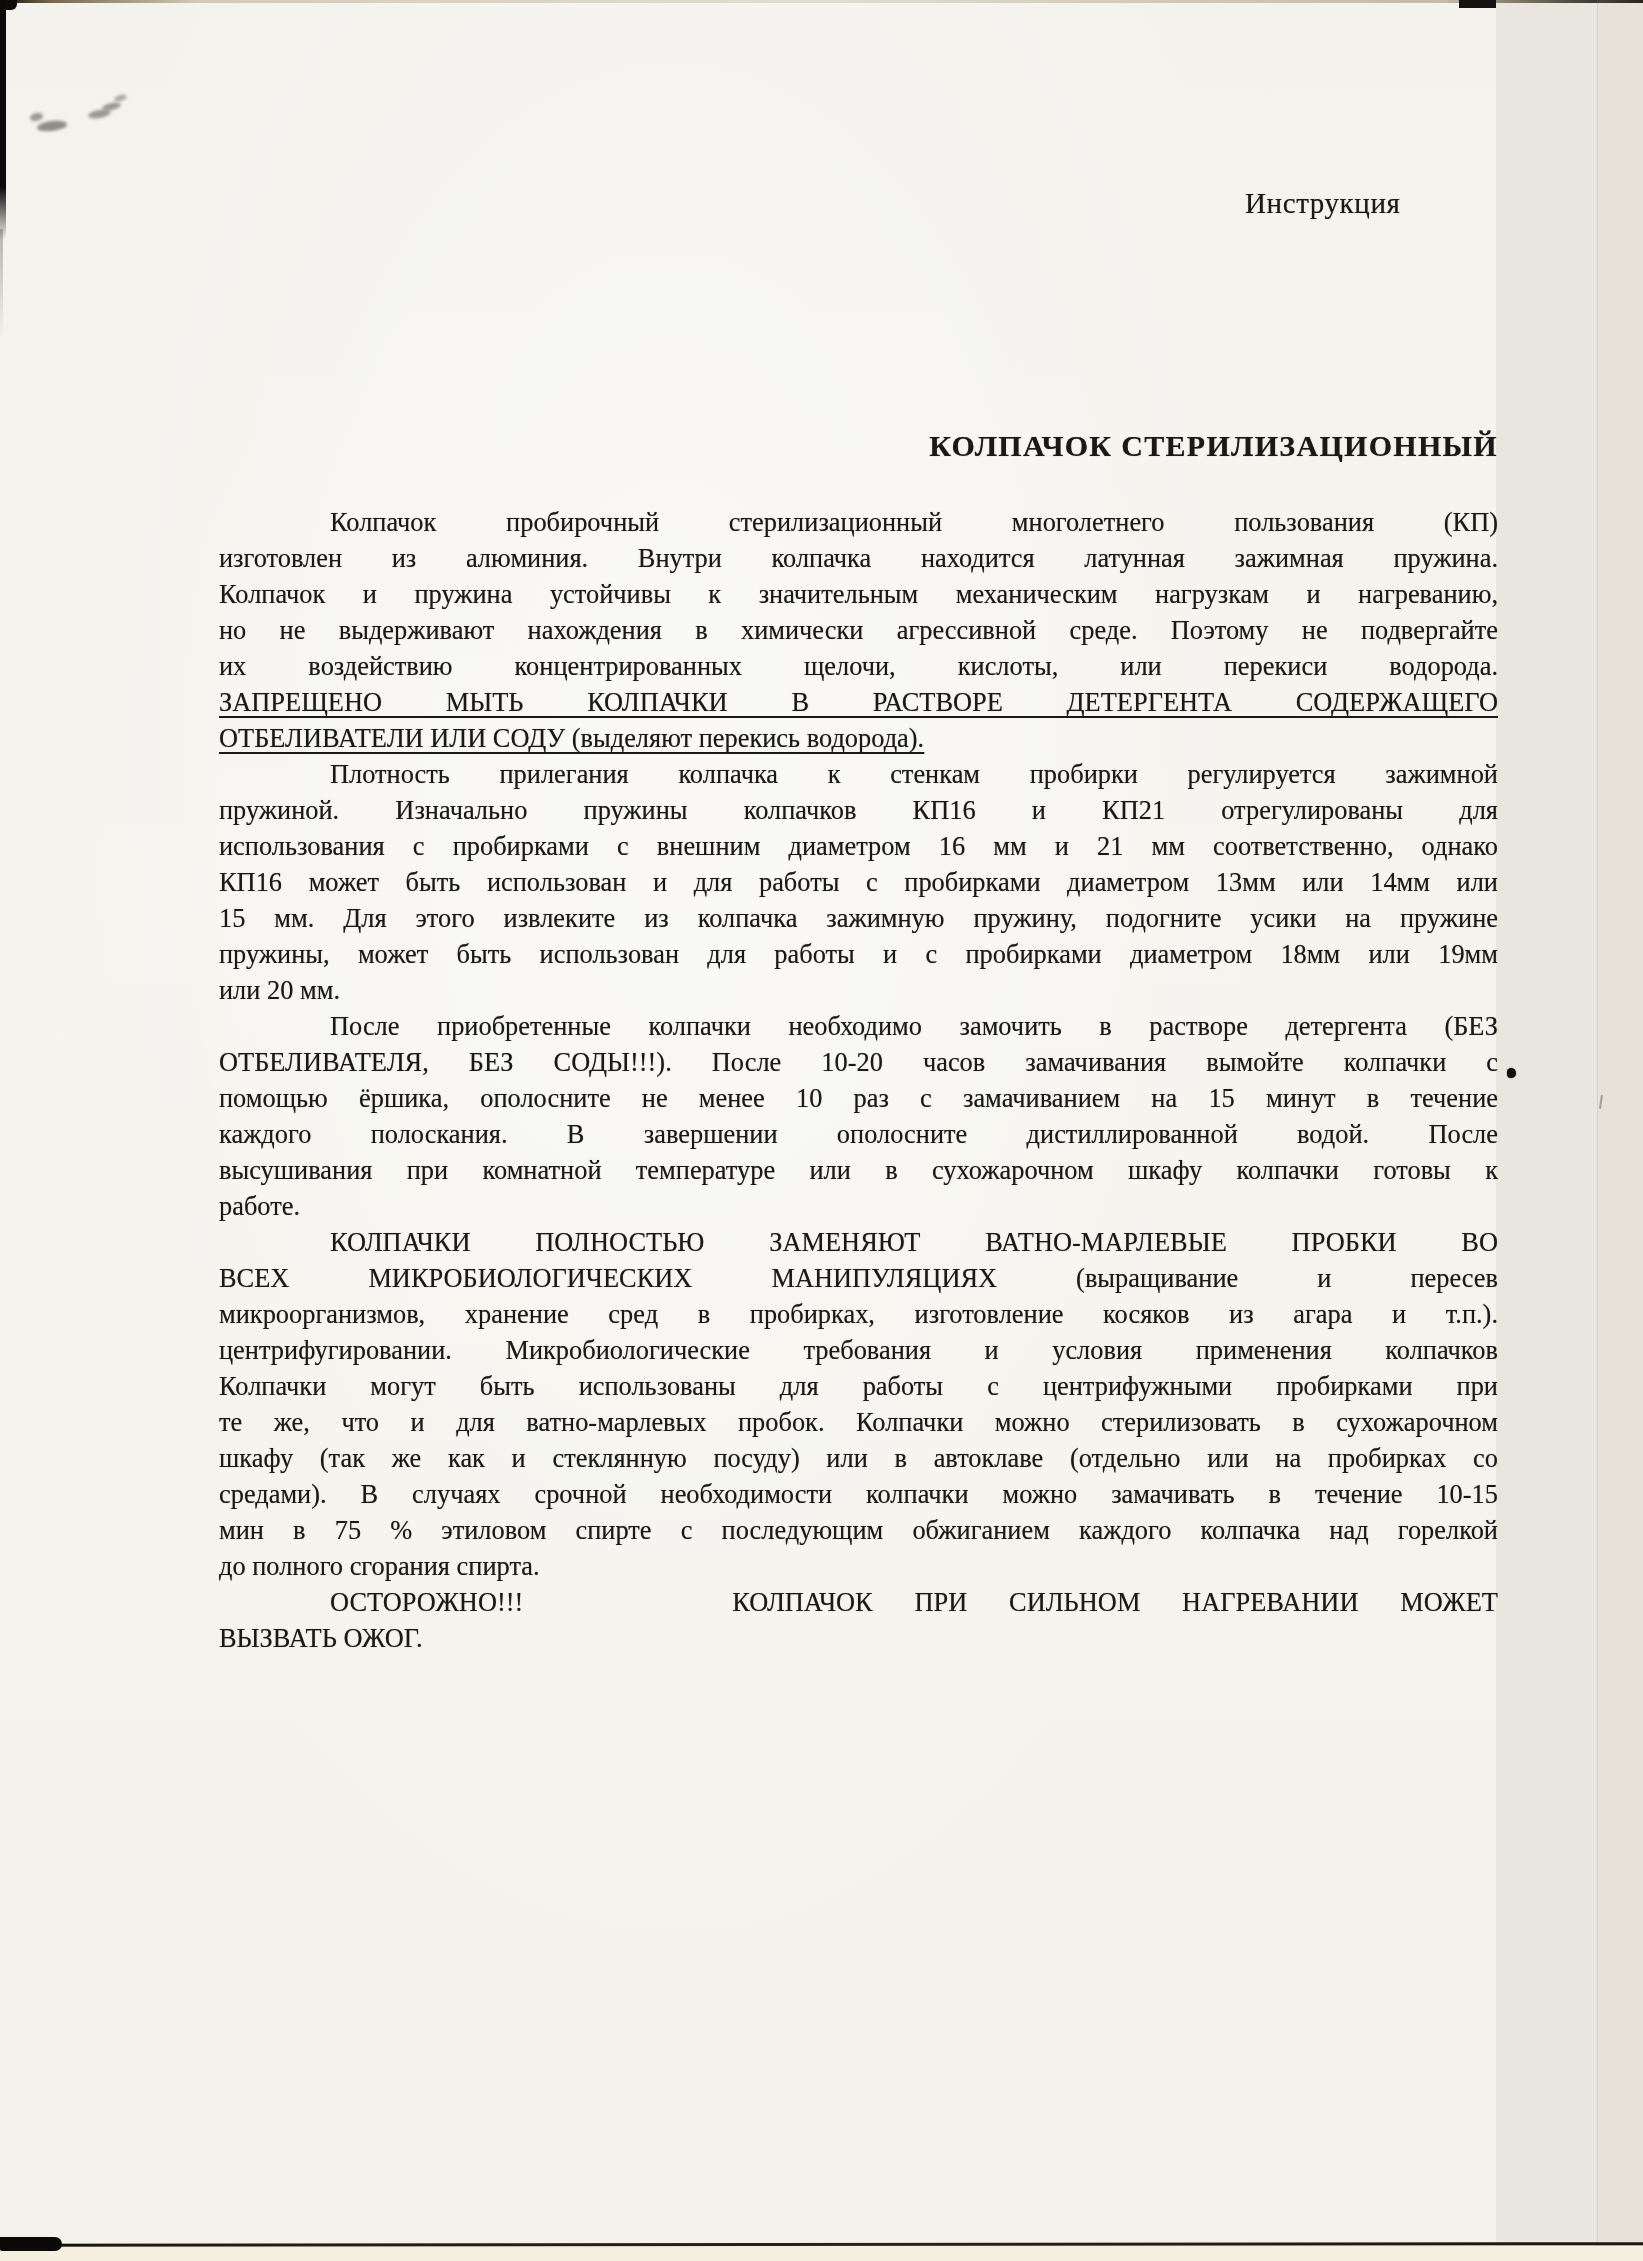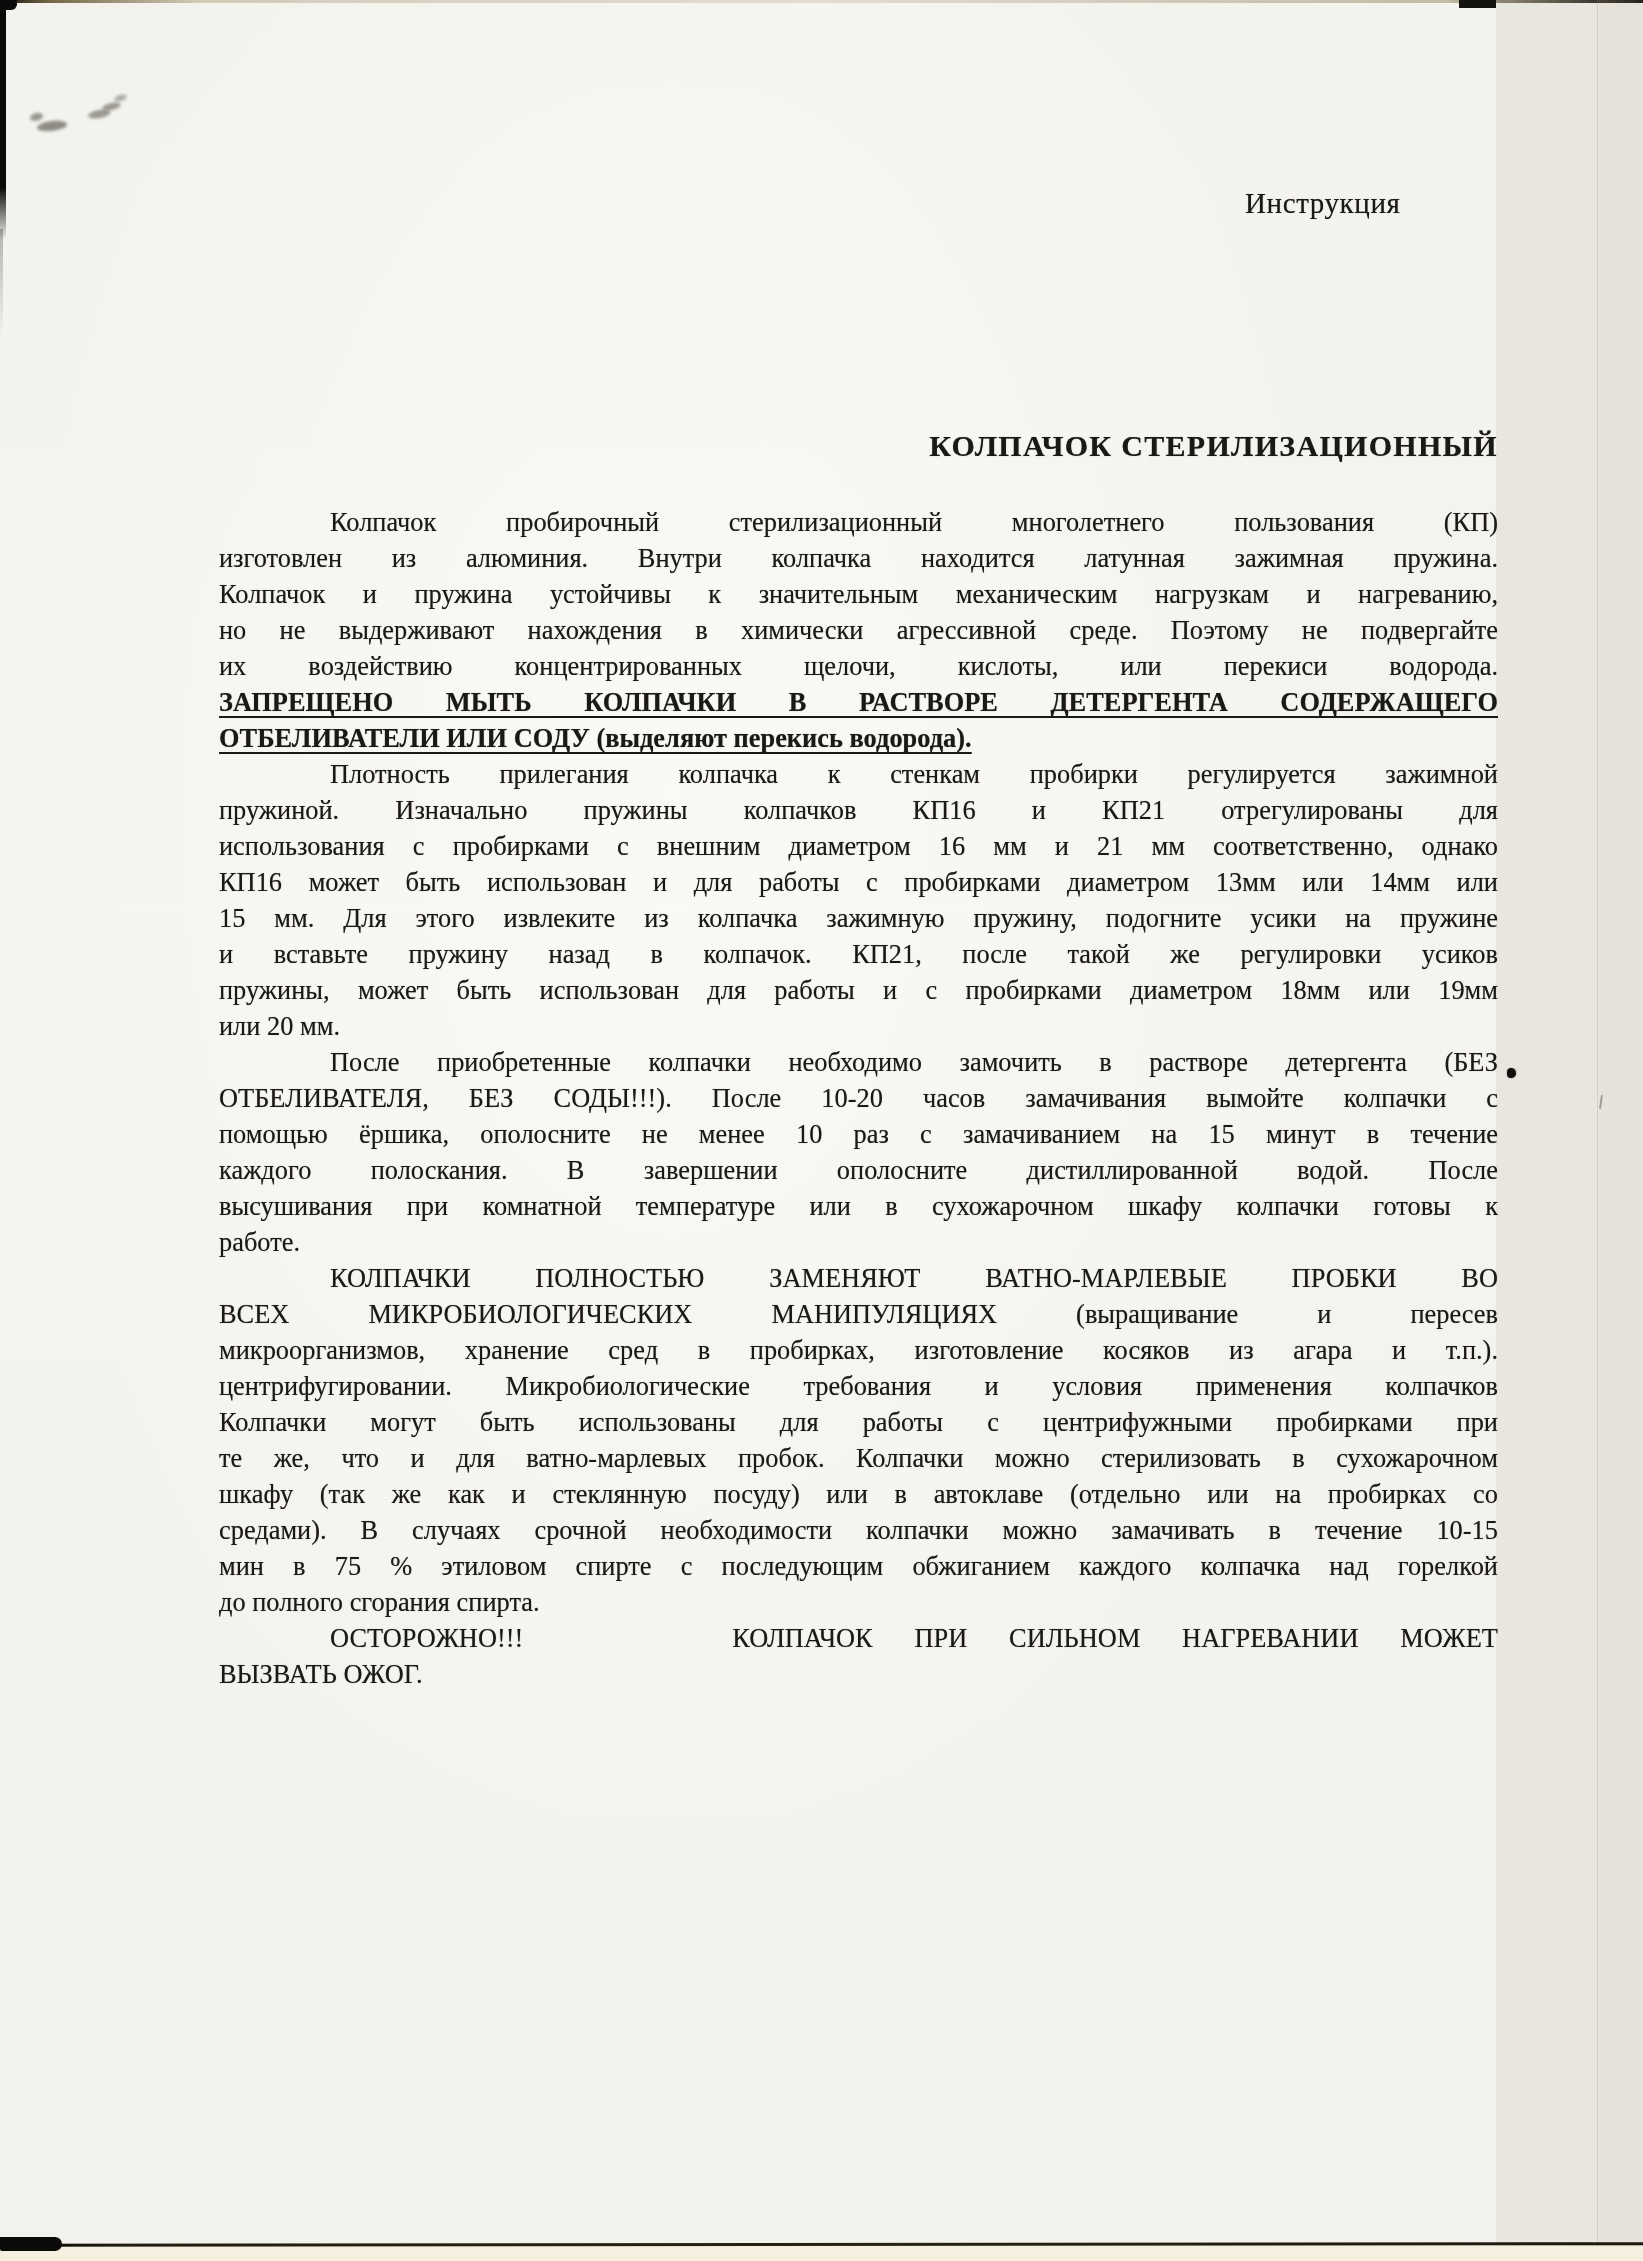--- a/index.html
+++ b/index.html
@@ -38,21 +38,20 @@
     text-shadow: 0 0 0.8px rgba(30,28,25,.5);
   }
   .line { text-align: justify; text-align-last: justify; }
   .line.last { text-align-last: left; }
   .line.indent { text-indent: 111px; }
   .u {
     text-decoration: underline;
     text-decoration-thickness: 2.3px;
     text-underline-offset: 5.2px;
     text-decoration-skip-ink: none;
-    font-weight: bold;
   }
 
   
   .artifact { position: absolute; pointer-events: none; }
   .edge-top {
     left: 0; top: 0; width: 1643px; height: 3.2px;
     background: linear-gradient(90deg,
       #14110b 0%, rgba(95,78,42,.85) 3%, rgba(150,128,82,.35) 12%,
       rgba(158,138,95,.22) 50%, rgba(125,103,60,.4) 88%, #14110b 100%);
   }
@@ -139,21 +138,20 @@
       <div class="line"><span>Колпачок и пружина устойчивы к значительным механическим нагрузкам и нагреванию,</span></div>
       <div class="line"><span>но не выдерживают нахождения в химически агрессивной среде. Поэтому не подвергайте</span></div>
       <div class="line"><span>их воздействию концентрированных щелочи, кислоты, или перекиси водорода.</span></div>
       <div class="line"><span class="u">ЗАПРЕЩЕНО МЫТЬ КОЛПАЧКИ В РАСТВОРЕ ДЕТЕРГЕНТА СОДЕРЖАЩЕГО</span></div>
       <div class="line last"><span class="u">ОТБЕЛИВАТЕЛИ ИЛИ СОДУ (выделяют перекись водорода).</span></div>
       <div class="line indent"><span>Плотность прилегания колпачка к стенкам пробирки регулируется зажимной</span></div>
       <div class="line"><span>пружиной. Изначально пружины колпачков КП16 и КП21 отрегулированы для</span></div>
       <div class="line"><span>использования с пробирками с внешним диаметром 16 мм и 21 мм соответственно, однако</span></div>
       <div class="line"><span>КП16 может быть использован и для работы с пробирками диаметром 13мм или 14мм или</span></div>
       <div class="line"><span>15 мм. Для этого извлеките из колпачка зажимную пружину, подогните усики на пружине</span></div>
-      <div class="line"><span>и вставьте пружину назад в колпачок. КП21, после такой же регулировки усиков</span></div>
       <div class="line"><span>пружины, может быть использован для работы и с пробирками диаметром 18мм или 19мм</span></div>
       <div class="line last"><span>или 20 мм.</span></div>
       <div class="line indent"><span>После приобретенные колпачки необходимо замочить в растворе детергента (БЕЗ</span></div>
       <div class="line"><span>ОТБЕЛИВАТЕЛЯ, БЕЗ СОДЫ!!!). После 10-20 часов замачивания вымойте колпачки с</span></div>
       <div class="line"><span>помощью ёршика, ополосните не менее 10 раз с замачиванием на 15 минут в течение</span></div>
       <div class="line"><span>каждого полоскания. В завершении ополосните дистиллированной водой. После</span></div>
       <div class="line"><span>высушивания при комнатной температуре или в сухожарочном шкафу колпачки готовы к</span></div>
       <div class="line last"><span>работе.</span></div>
       <div class="line indent"><span>КОЛПАЧКИ ПОЛНОСТЬЮ ЗАМЕНЯЮТ ВАТНО-МАРЛЕВЫЕ ПРОБКИ ВО</span></div>
       <div class="line"><span>ВСЕХ МИКРОБИОЛОГИЧЕСКИХ МАНИПУЛЯЦИЯХ (выращивание и пересев</span></div>

